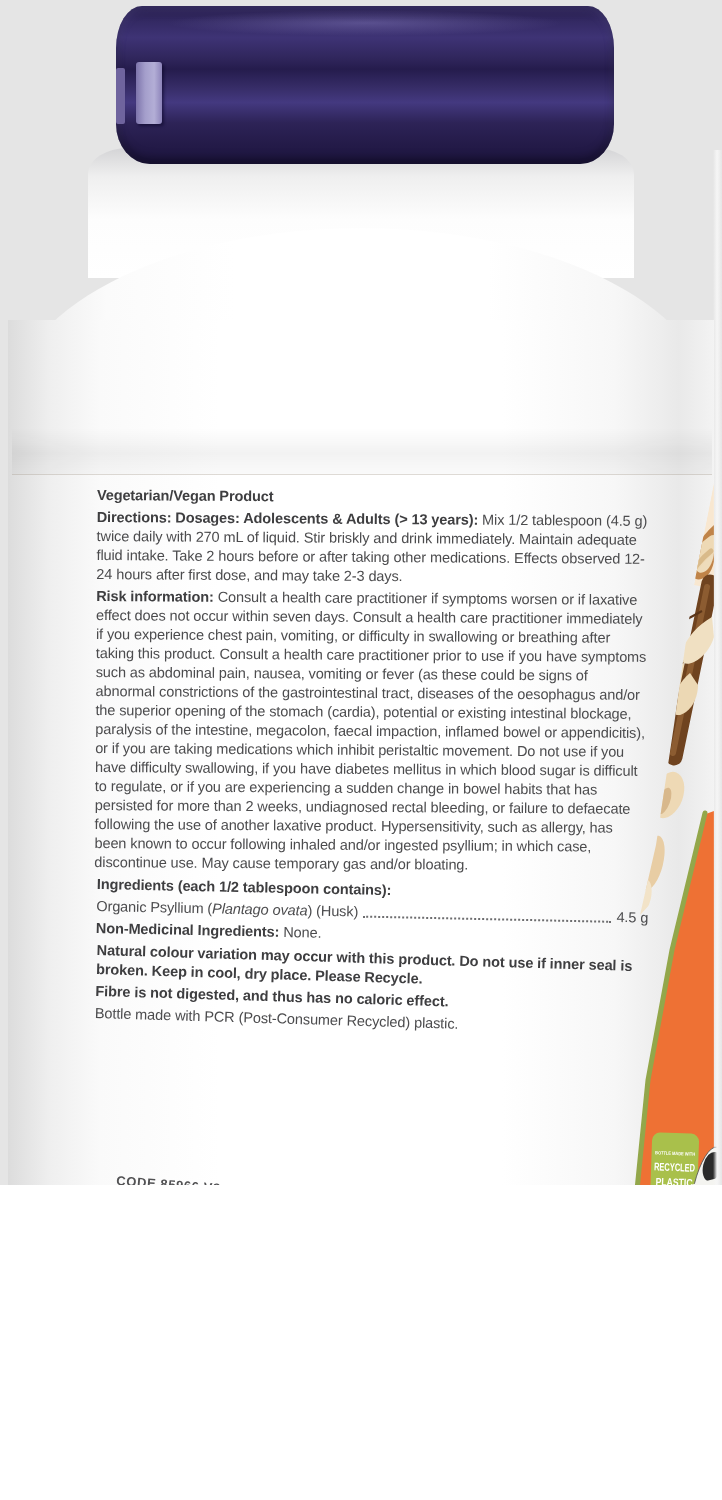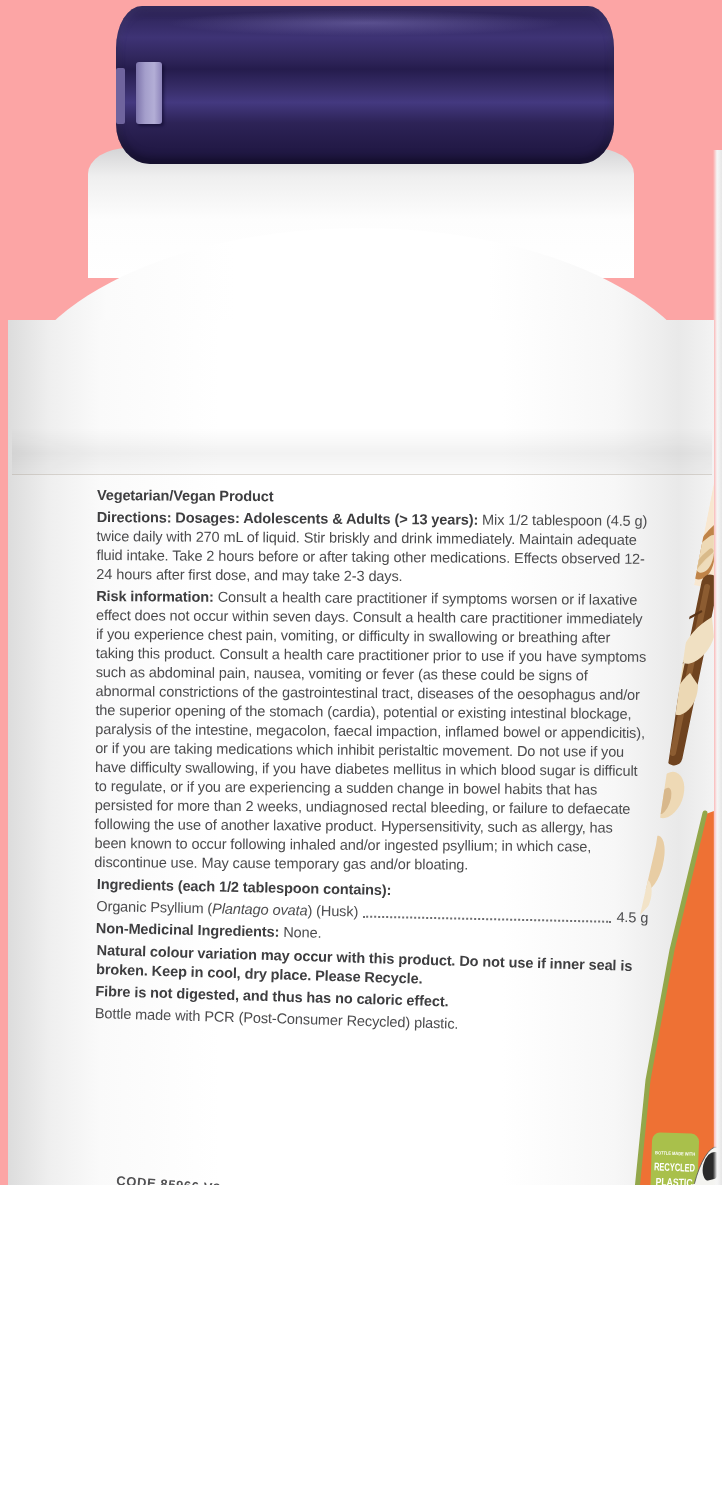--- a/index.html
+++ b/index.html
@@ -2,21 +2,21 @@
 <html style="--cap_navy: #2a2052; --cap_deep: #1c1440; --cap_tab: #a49ecb; --text_gray: #4c4c4e; --orange: #ee7134; --leaf_green: #93a74a; --badge_green: #a9c04b; --husk_cream: #eed9b5; --husk_brown: #6f431f; --bar_black: #1f1f1f;"><head>
 <meta charset="utf-8">
 <style>
   :root{
     --cap_navy:#2a2052; --cap_deep:#1c1440; --cap_hi:#423876; --cap_tab:#a49ecb;
     --text_gray:#4c4c4e; --text_bold:#3e3e40; --orange:#ee7134; --leaf_green:#93a74a;
     --badge_green:#a9c04b; --husk_cream:#eed9b5; --husk_brown:#6f431f; --bar_black:#1f1f1f;
   }
   html,body{margin:0;padding:0;background:#ffffff;}
   .scene{
-    position:relative;width:722px;height:1185px;overflow:hidden;background:#fca5a5;
+    position:relative;width:722px;height:1185px;overflow:hidden;background:#e5e5e5;
     font-family:"Liberation Sans", sans-serif;
   }
   
   .bottle-neck{
     position:absolute;left:88px;top:148px;width:546px;height:130px;
     background:linear-gradient(180deg,#d4d4d6 0,#efefef 22%,#fdfdfd 55%,#ffffff 100%);
     border-radius:40px 40px 0 0 / 26px 26px 0 0;
   }
   .bottle-shoulder{
     position:absolute;left:8px;top:228px;width:706px;height:200px;

